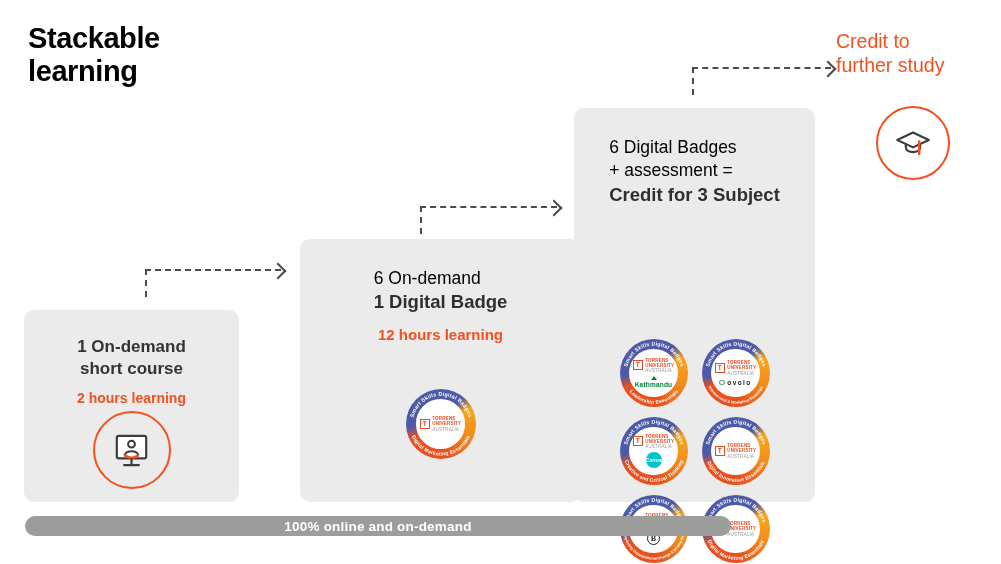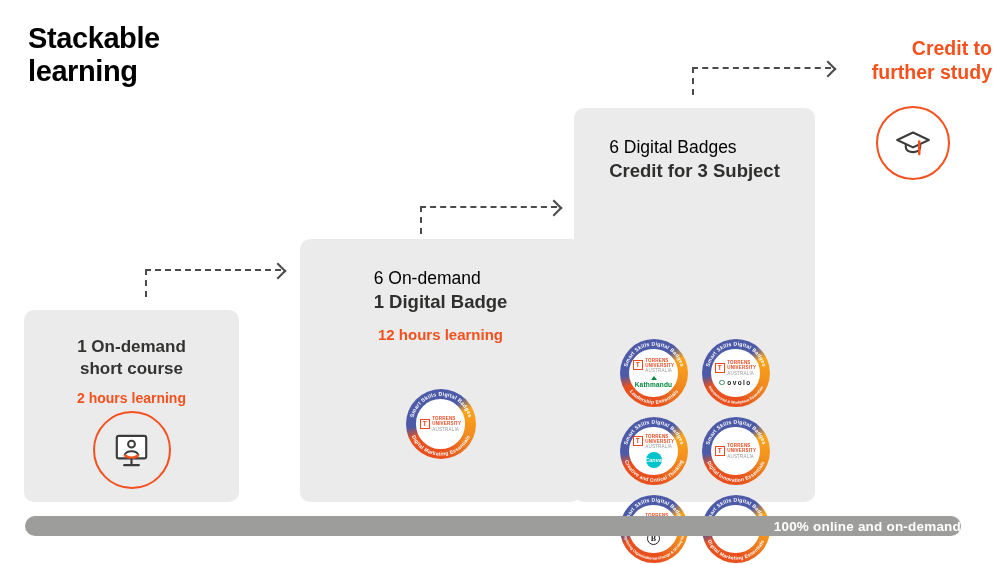--- a/index.html
+++ b/index.html
@@ -30,39 +30,39 @@
     width:74px;height:74px;border:2.6px solid #F4511E;border-radius:50%;
     display:flex;align-items:center;justify-content:center;background:transparent;
   }
   #card1 .icon-circle{top:101px;}
   .cap-circle{
     position:absolute;left:876px;top:106px;width:70px;height:70px;
     border:2.6px solid #F4511E;border-radius:50%;
     display:flex;align-items:center;justify-content:center;
   }
   .credit-title{
-    position:absolute;left:836px;top:37px;width:156px;text-align:right;
-    font-size:19.5px;font-weight:700;color:#F4511E;line-height:1.22;
+    position:absolute;left:836px;top:30px;width:156px;text-align:left;
+    font-size:19.5px;font-weight:400;color:#F4511E;line-height:1.22;
   }
   
   .arr{position:absolute;}
   .arr-h{position:absolute;left:0;top:0;width:100%;height:0;border-top:2.4px dashed #4B4B4B;}
   .arr-v{position:absolute;left:0;top:0;width:0;height:28px;border-left:2.4px dashed #4B4B4B;}
   .arr-head{
     position:absolute;right:-3px;top:-4.4px;width:10px;height:10px;
     border-top:2.6px solid #4B4B4B;border-right:2.6px solid #4B4B4B;
     transform:rotate(45deg);
   }
   #arr1{left:145px;top:269px;width:136px;}
   #arr2{left:420px;top:206px;width:137px;}
   #arr3{left:692px;top:67px;width:139px;}
   
   .bar{
-    position:absolute;left:25px;top:516px;width:936px;height:20px;border-radius:10px;
-    background:#9D9D9C;display:flex;align-items:center;justify-content:flex-end;
+    position:absolute;left:25px;top:516px;width:706px;height:20px;border-radius:10px;
+    background:#9D9D9C;display:flex;align-items:center;justify-content:center;
   }
   .bar span{color:#fff;font-weight:bold;font-size:13.5px;letter-spacing:.2px;}
   
   .badge-host{position:absolute;left:50%;transform:translateX(-50%);}
   #card2 .badge-host{top:150px;}
   .badge-grid{
     position:absolute;left:0;right:0;top:231px;
     display:grid;grid-template-columns:repeat(2,68px);gap:10px 14px;justify-content:center;
   }
   .badge{
@@ -165,20 +165,21 @@
       <text class="b-top"><textPath href="#bt1" startOffset="50%">Smart Skills Digital Badges</textPath></text>
       <text class="b-bot"><textPath href="#bb1" startOffset="50%">Digital Marketing Essentials</textPath></text>
     </svg>
       </div>
     </div>
 </div>
 
 <div class="card" id="card3">
   <div class="tblock">
     <div class="c-line">6 Digital Badges</div>
+    <div class="c-line">+ assessment =</div>
     <div class="c-line-bold">Credit for 3 Subject</div>
   </div>
   <div class="badge-grid">
       <div class="badge" style="height: 68px; width: 68px;">
     <div class="b-inner">
       <div class="torrens">
         <span class="t-sq">T</span>
         <span class="t-txt">TORRENS<br>UNIVERSITY<br><em>AUSTRALIA</em></span>
       </div>
       <div class="partner kat">

